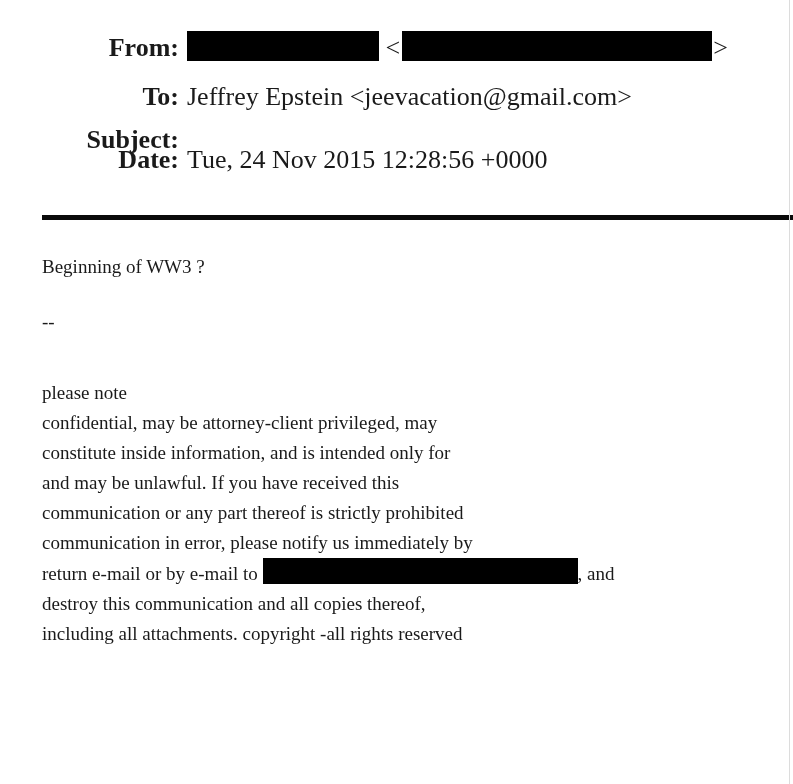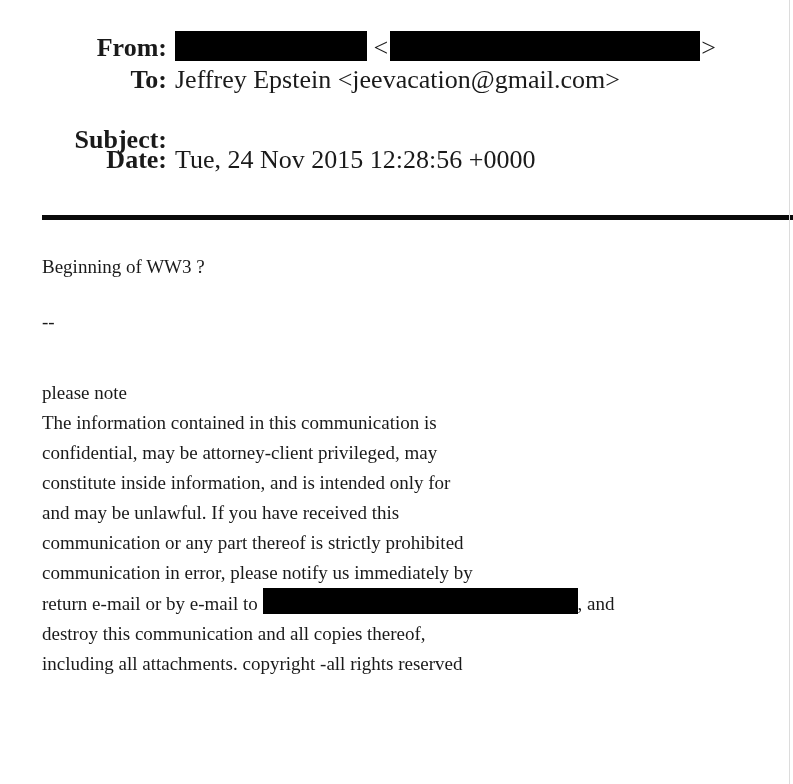--- a/index.html
+++ b/index.html
@@ -33,29 +33,30 @@
     font-size: 26px;
     line-height: 34px;
   }
   .hrow {
     position: absolute;
     left: 0;
     right: 0;
     white-space: nowrap;
   }
   .hrow-from    { top: 31px; }
-  .hrow-to      { top: 63px; }
+  .hrow-to      { top: 80px; }
   .hrow-subject { top: 123px; }
   .hrow-date    { top: 143px; }
   .hlabel {
     display: inline-block;
     width: 167px;
     text-align: right;
     font-weight: bold;
     vertical-align: baseline;
+    padding-left: 12px;
   }
   .hvalue {
     margin-left: 8px;
     vertical-align: baseline;
   }
   .redaction {
     display: inline-block;
     background: #000000;
   }
   .bar-from-name {
@@ -128,21 +129,20 @@
   </div>
 
   <div class="header-rule"></div>
 
   <div class="body-text para-opening">Beginning of WW3 ?</div>
 
   <div class="body-text para-sig-sep">--</div>
 
   <div class="body-text para-disclaimer">
     <div class="line">please note</div>
-    <div class="line">The information contained in this communication is</div>
     <div class="line">confidential, may be attorney-client privileged, may</div>
     <div class="line">constitute inside information, and is intended only for</div>
     <div class="line">and may be unlawful. If you have received this</div>
     <div class="line">communication or any part thereof is strictly prohibited</div>
     <div class="line">communication in error, please notify us immediately by</div>
     <div class="line"><span>return e-mail or by e-mail to </span><span class="redaction bar-notify-email"></span><span>, and</span></div>
     <div class="line">destroy this communication and all copies thereof,</div>
     <div class="line">including all attachments. copyright -all rights reserved</div>
   </div>
 

